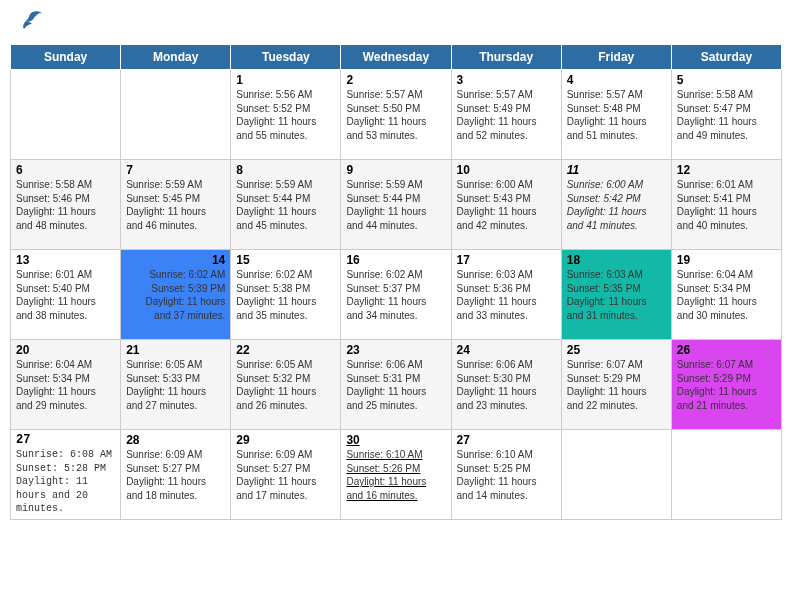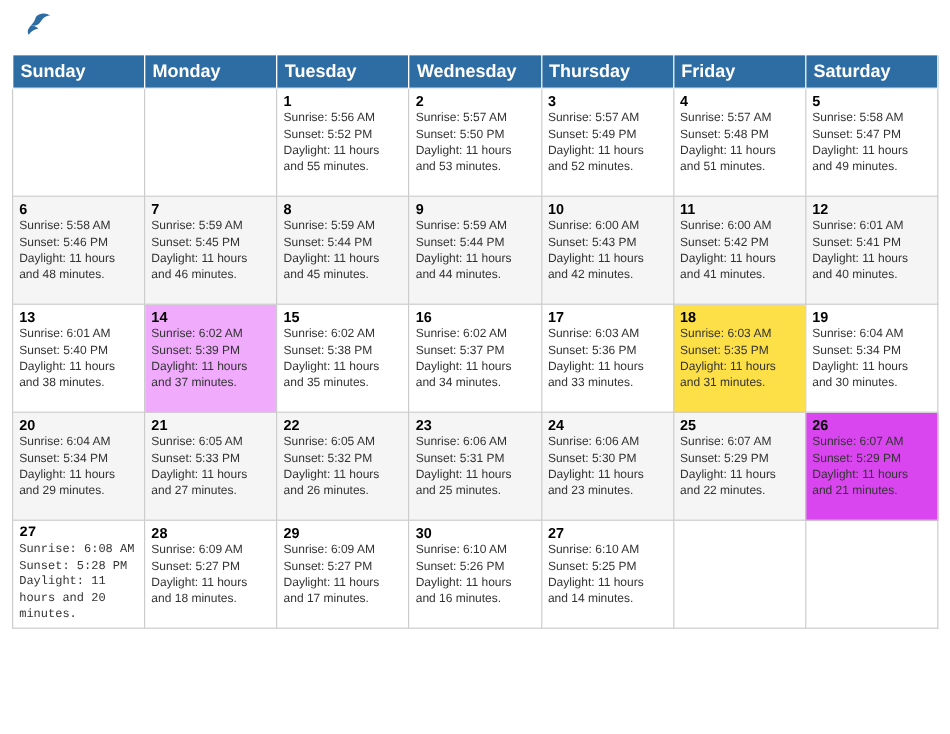--- a/index.html
+++ b/index.html
@@ -53,23 +53,23 @@
       font-weight: bold;
     }
     .calendar {
       width: 100%;
       border-collapse: collapse;
       font-size: 10.5px;
     }
     .calendar th {
       background-color: #2e6da4;
       color: #fff;
-      text-align: left;
+      text-align: center;
       padding: 5px 6px;
-      font-size: 15px;
+      font-size: 12px;
       font-weight: bold;
       border: 1px solid #fff;
     }
     .calendar td {
       border: 1px solid #ccc;
       vertical-align: top;
       padding: 3px 5px;
       width: 14.28%;
       min-height: 80px;
       height: 90px;
@@ -170,51 +170,51 @@
           <div class="day-info">Sunrise: 5:59 AM<br>Sunset: 5:44 PM<br>Daylight: 11 hours and 45 minutes.</div>
         </td>
         <td style="background-color: rgb(245, 245, 245);">
           <span class="day-number">9</span>
           <div class="day-info">Sunrise: 5:59 AM<br>Sunset: 5:44 PM<br>Daylight: 11 hours and 44 minutes.</div>
         </td>
         <td style="background-color: rgb(245, 245, 245);">
           <span class="day-number">10</span>
           <div class="day-info">Sunrise: 6:00 AM<br>Sunset: 5:43 PM<br>Daylight: 11 hours and 42 minutes.</div>
         </td>
-        <td style="background-color: rgb(245, 245, 245);">
+        <td style="background-color: rgb(245, 245, 245); font-style: italic;">
           <span class="day-number">11</span>
           <div class="day-info">Sunrise: 6:00 AM<br>Sunset: 5:42 PM<br>Daylight: 11 hours and 41 minutes.</div>
         </td>
         <td style="background-color: rgb(245, 245, 245);">
           <span class="day-number">12</span>
           <div class="day-info">Sunrise: 6:01 AM<br>Sunset: 5:41 PM<br>Daylight: 11 hours and 40 minutes.</div>
         </td>
       </tr>
       <tr>
         <td style="background-color: rgb(255, 255, 255);">
           <span class="day-number">13</span>
           <div class="day-info">Sunrise: 6:01 AM<br>Sunset: 5:40 PM<br>Daylight: 11 hours and 38 minutes.</div>
         </td>
-        <td style="background-color: #f0abfc;">
+        <td style="background-color: #3b82f6; text-align: right;">
           <span class="day-number">14</span>
           <div class="day-info">Sunrise: 6:02 AM<br>Sunset: 5:39 PM<br>Daylight: 11 hours and 37 minutes.</div>
         </td>
         <td style="background-color: rgb(255, 255, 255); margin-left: 36px;">
           <span class="day-number">15</span>
           <div class="day-info">Sunrise: 6:02 AM<br>Sunset: 5:38 PM<br>Daylight: 11 hours and 35 minutes.</div>
         </td>
         <td style="background-color: rgb(255, 255, 255);">
           <span class="day-number">16</span>
           <div class="day-info">Sunrise: 6:02 AM<br>Sunset: 5:37 PM<br>Daylight: 11 hours and 34 minutes.</div>
         </td>
         <td style="background-color: rgb(255, 255, 255);">
           <span class="day-number">17</span>
           <div class="day-info">Sunrise: 6:03 AM<br>Sunset: 5:36 PM<br>Daylight: 11 hours and 33 minutes.</div>
         </td>
-        <td style="background-color: #fde047;">
+        <td style="background-color: #14b8a6;">
           <span class="day-number">18</span>
           <div class="day-info">Sunrise: 6:03 AM<br>Sunset: 5:35 PM<br>Daylight: 11 hours and 31 minutes.</div>
         </td>
         <td style="background-color: rgb(255, 255, 255);">
           <span class="day-number">19</span>
           <div class="day-info">Sunrise: 6:04 AM<br>Sunset: 5:34 PM<br>Daylight: 11 hours and 30 minutes.</div>
         </td>
       </tr>
       <tr>
         <td style="background-color: rgb(245, 245, 245);">
@@ -252,21 +252,21 @@
           <div class="day-info">Sunrise: 6:08 AM<br>Sunset: 5:28 PM<br>Daylight: 11 hours and 20 minutes.</div>
         </td>
         <td style="background-color: rgb(255, 255, 255);">
           <span class="day-number">28</span>
           <div class="day-info">Sunrise: 6:09 AM<br>Sunset: 5:27 PM<br>Daylight: 11 hours and 18 minutes.</div>
         </td>
         <td style="background-color: rgb(255, 255, 255);">
           <span class="day-number">29</span>
           <div class="day-info">Sunrise: 6:09 AM<br>Sunset: 5:27 PM<br>Daylight: 11 hours and 17 minutes.</div>
         </td>
-        <td style="background-color: rgb(255, 255, 255);">
+        <td style="background-color: rgb(255, 255, 255); text-decoration: underline;">
           <span class="day-number">30</span>
           <div class="day-info">Sunrise: 6:10 AM<br>Sunset: 5:26 PM<br>Daylight: 11 hours and 16 minutes.</div>
         </td>
         <td style="background-color: rgb(255, 255, 255);">
           <span class="day-number">27</span>
           <div class="day-info">Sunrise: 6:10 AM<br>Sunset: 5:25 PM<br>Daylight: 11 hours and 14 minutes.</div>
         </td>
         <td class="empty-cell" style="background-color: rgb(255, 255, 255);"></td>
         <td class="empty-cell" style="background-color: rgb(255, 255, 255);"></td>
       </tr>

